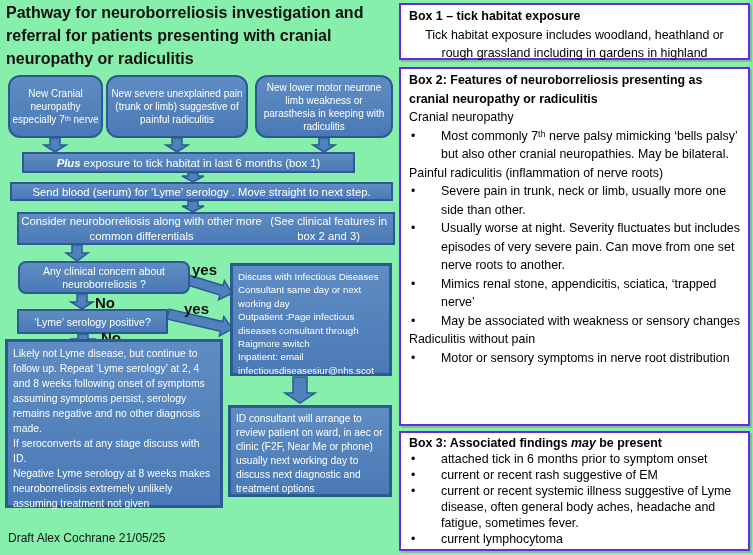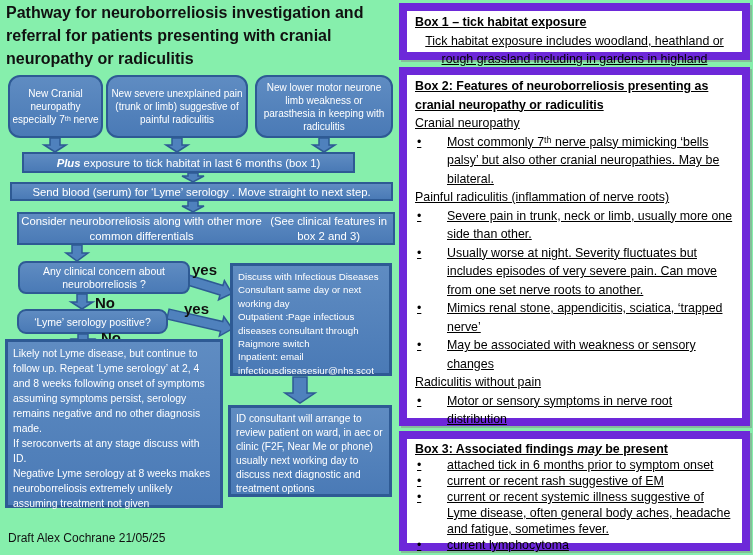--- a/index.html
+++ b/index.html
@@ -22,40 +22,40 @@
   .round{border-radius:12px;display:flex;align-items:center;justify-content:center;text-align:center;}
   .bar{display:flex;align-items:center;justify-content:center;text-align:center;}
   .entry{top:75px;height:63px;font-size:10px;line-height:13px;padding:2px;}
   #entry1{left:8px;width:95px;}
   #entry2{left:106px;width:142px;}
   #entry3{left:255px;width:138px;}
   #plusbar{left:22px;top:152px;width:333px;height:21px;font-size:11.3px;}
   #sendbar{left:10px;top:182px;width:383px;height:19px;font-size:11.3px;}
   #considerbar{left:17px;top:212px;width:378px;height:33px;font-size:11.3px;line-height:15px;flex-direction:row;}
   #concernbox{left:18px;top:261px;width:172px;height:33px;border-radius:8px;font-size:10.5px;line-height:13px;padding:2px 8px;}
-  #serologybox{left:17px;top:309px;width:151px;height:25px;border-radius:9px;font-size:10.5px;}
+  #serologybox{left:17px;top:309px;width:151px;height:25px;border-radius:1px;font-size:10.5px;}
   #likelybox{left:5px;top:339px;width:218px;height:169px;border-width:3px;padding:4px 5px;font-size:10.4px;line-height:15px;}
   #discussbox{left:230px;top:263px;width:162px;height:113px;border-width:3px;padding:4px 5px;font-size:9.7px;line-height:13.4px;}
   #idbox{left:228px;top:405px;width:164px;height:92px;border-width:3px;padding:4px 5px;font-size:10.2px;line-height:14px;}
   .fbox p{margin:0;}
   .em-bi{font-style:italic;font-weight:bold;}
   
   .branch-label{position:absolute;font-size:15px;font-weight:600;color:#111;}
   #yes1{left:192px;top:261px;}
   #no1 {left:95px; top:294px;}
   #yes2{left:184px;top:300px;}
   #no2 {left:101px;top:329px;}
   
   #arrows{position:absolute;left:0;top:0;pointer-events:none;}
   #arrows polygon{fill:#4f81bd;stroke:#2e5a94;stroke-width:1.5;}
   
   .infobox{
     position:absolute;left:399px;width:351px;box-sizing:border-box;background:#fff;
-    border:8px solid #6d28d9;box-shadow:2px 2px 0 rgba(130,130,130,.45);
-    padding:2px 8px;color:#000;text-decoration:underline;
+    border:2px solid #6d28d9;box-shadow:2px 2px 0 rgba(130,130,130,.45);
+    padding:2px 8px;color:#000;
   }
   #box1{top:3px;height:57px;font-size:12.4px;line-height:18.5px;}
   #box2{top:67px;height:359px;font-size:12.4px;line-height:18.5px;}
   #box3{top:431px;height:120px;font-size:12.4px;line-height:16px;}
   .infobox .ib-title{font-weight:bold;}
   .infobox p{margin:0;}
   #box1 .ib-body{text-align:center;}
   .bul{display:flex;}
   .bul .dot{width:30px;flex:none;padding-left:2px;}
   .bul .txt{flex:1;}

